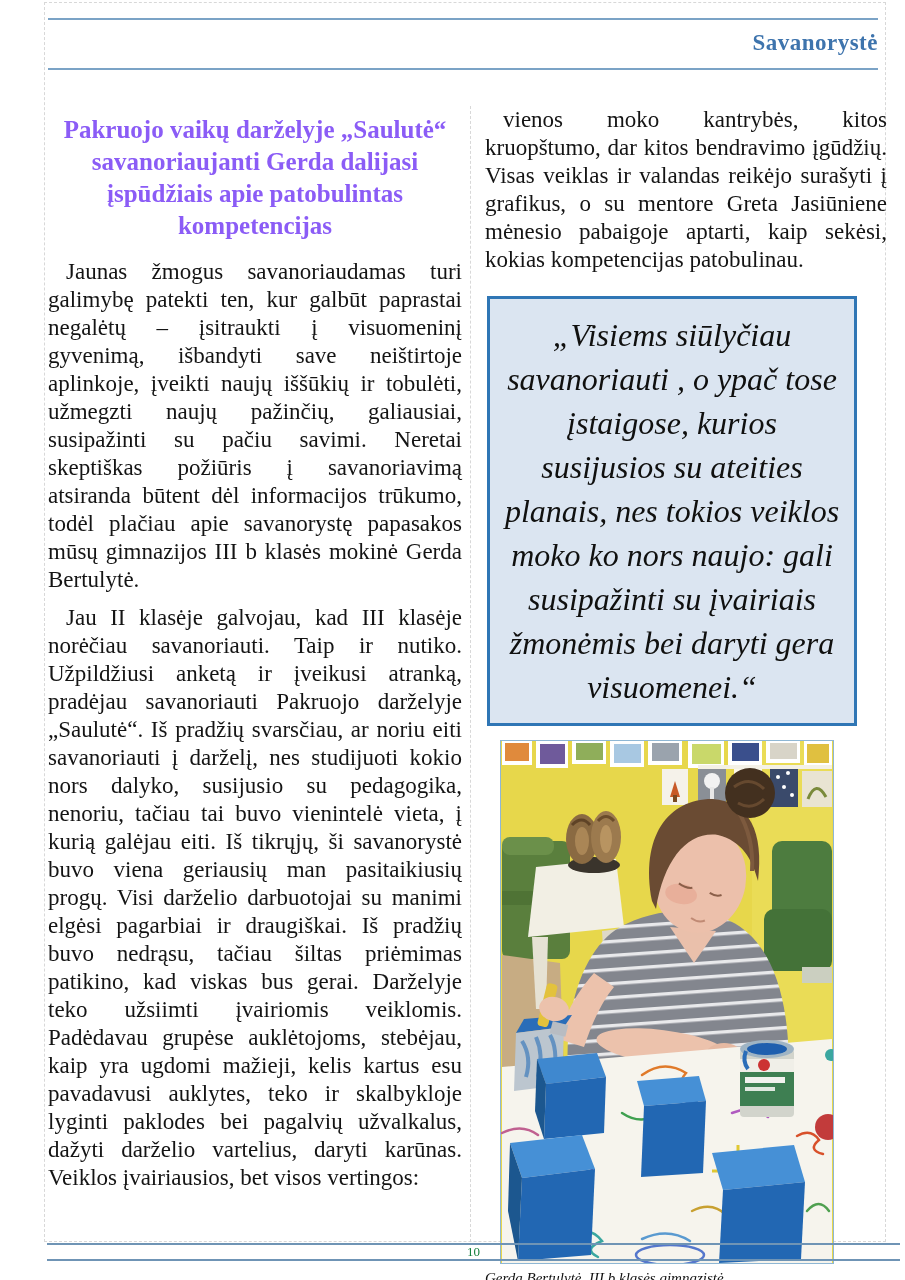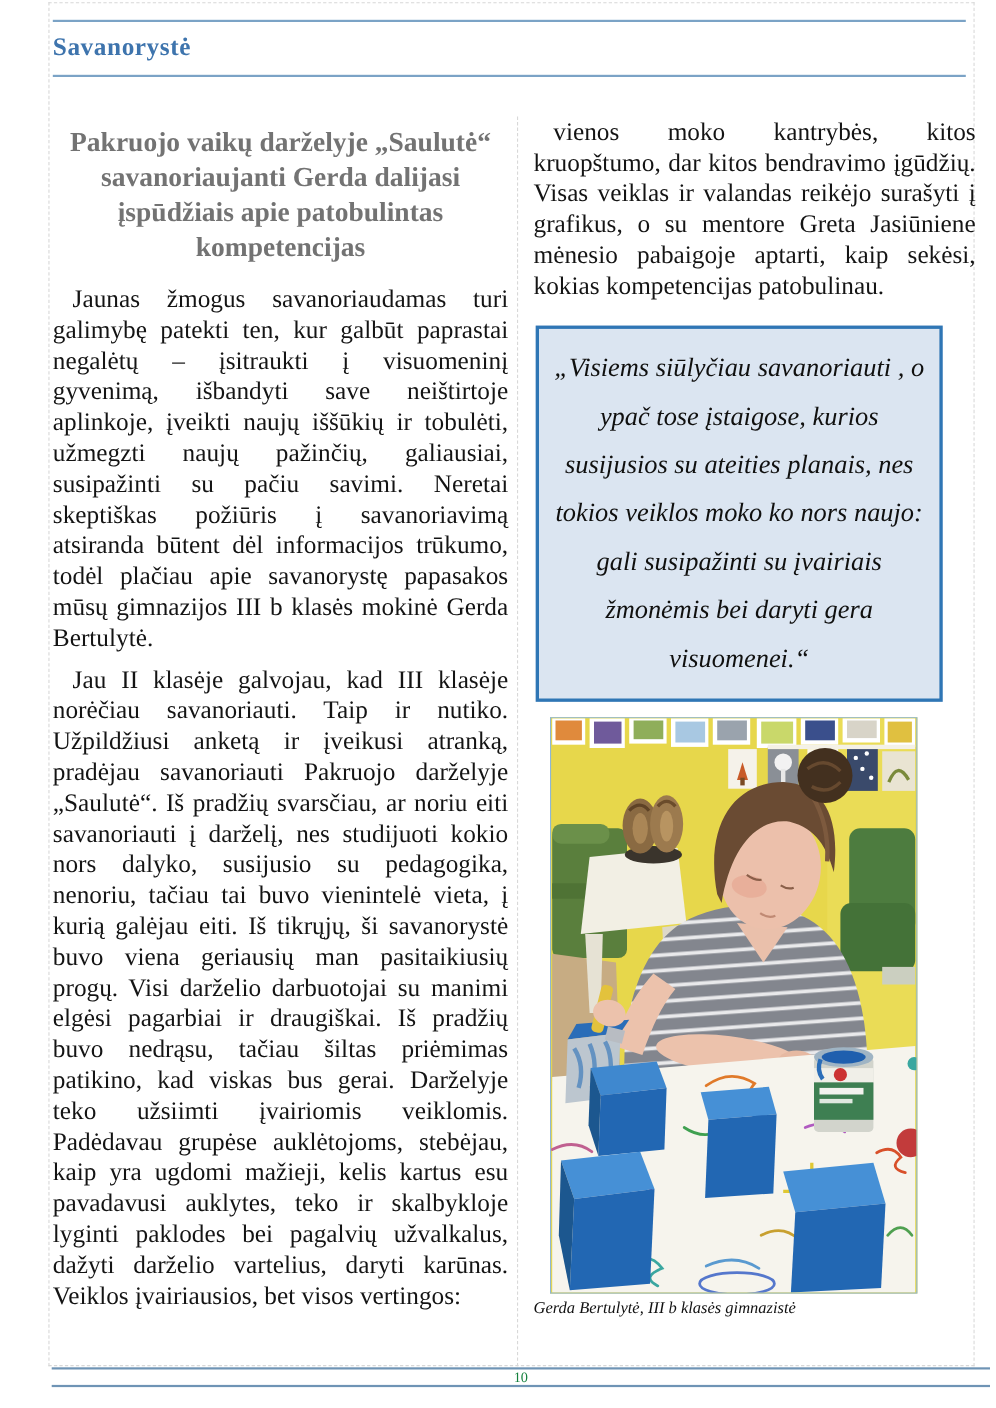--- a/index.html
+++ b/index.html
@@ -2,34 +2,34 @@
 <html lang="lt"><head>
 <meta charset="utf-8">
 <style>
   html,body{margin:0;padding:0;background:#ffffff;}
   .page{position:relative;width:905px;height:1280px;background:#ffffff;overflow:hidden;
         font-family:"Liberation Serif","DejaVu Serif",serif;color:#141414;}
   .outer-frame{position:absolute;left:44px;top:2px;right:19px;bottom:38px;
         border:1px dashed #d8d8d8;pointer-events:none;}
   .page-header{position:absolute;left:48px;right:27px;top:18px;
         border-top:2px solid #7ba3c6;border-bottom:2px solid #7ba3c6;}
-  .page-title{margin:10px 0 12px 0;text-align:left;font-size:23px;font-weight:bold;
+  .page-title{margin:10px 0 12px 0;text-align:right;font-size:23px;font-weight:bold;
         color:#3e74ad;letter-spacing:0.5px;}
   .columns{position:absolute;left:48px;top:106px;width:829px;}
   .column-divider{position:absolute;left:422px;top:0;height:1136px;
         border-left:1px dashed #d8d8d8;}
   .col-left{position:absolute;left:0;top:0;width:414px;}
   .col-right{position:absolute;left:437px;top:0;width:402px;}
   .article-heading{margin:8px 0 16px 0;text-align:center;font-size:25px;line-height:32px;
-        font-weight:bold;color:#737373;}
+        font-weight:bold;color:#8b5cf6;}
   .body-text{margin:0 0 10px 0;font-size:23px;line-height:28px;text-align:justify;
         text-indent:18px;}
   .quote-box{margin:22px 0 0 2px;padding:14px 12px;background:#dbe5f1;
         border:3px solid #2f76b5;box-sizing:border-box;width:370px;
-        font-style:italic;font-size:24px;line-height:44px;text-align:center;color:#10100f;}
+        font-style:italic;font-size:32px;line-height:44px;text-align:center;color:#10100f;}
   .photo-figure{margin:14px 0 0 0;}
   .photo-svg{display:block;margin-left:15px;width:332px;height:522px;
         border:1px solid #8fb7d4;background:#e7d74b;}
   .photo-caption{margin-top:6px;width:402px;text-align:left;font-style:italic;
         font-size:15px;color:#111111;}
   .page-footer{position:absolute;left:47px;right:5px;bottom:19px;}
   .page-number{border-top:2px solid #6f94b5;border-bottom:2px solid #6f94b5;
         text-align:center;font-size:13px;line-height:14px;padding:0;color:#15803d;}
 </style>
 </head>

